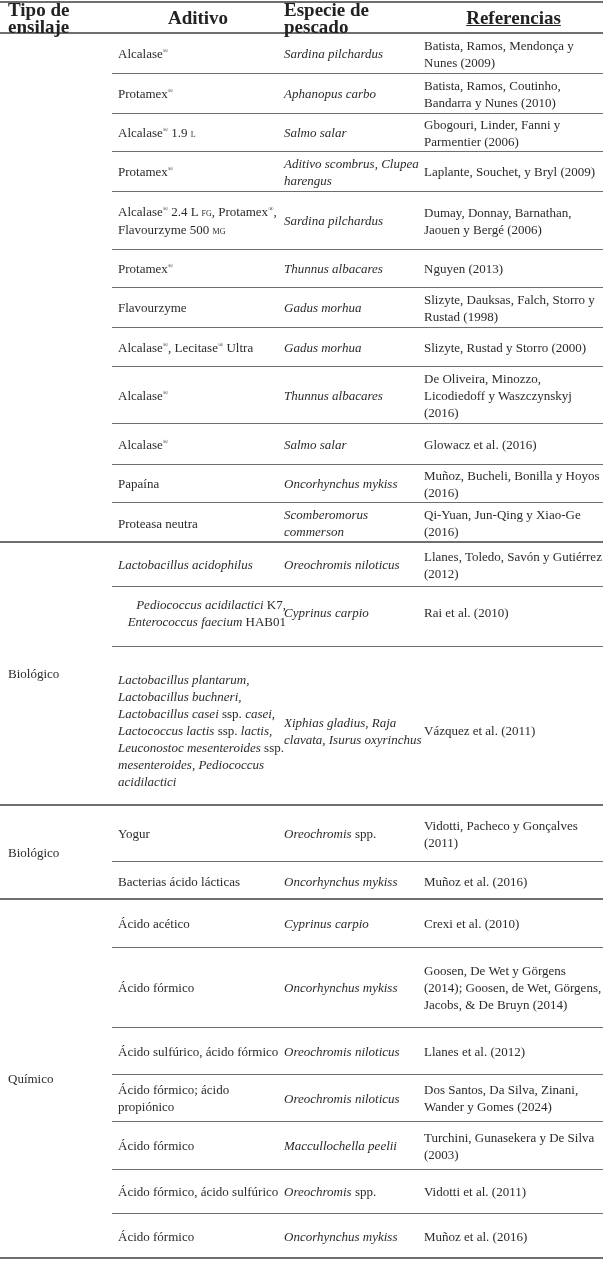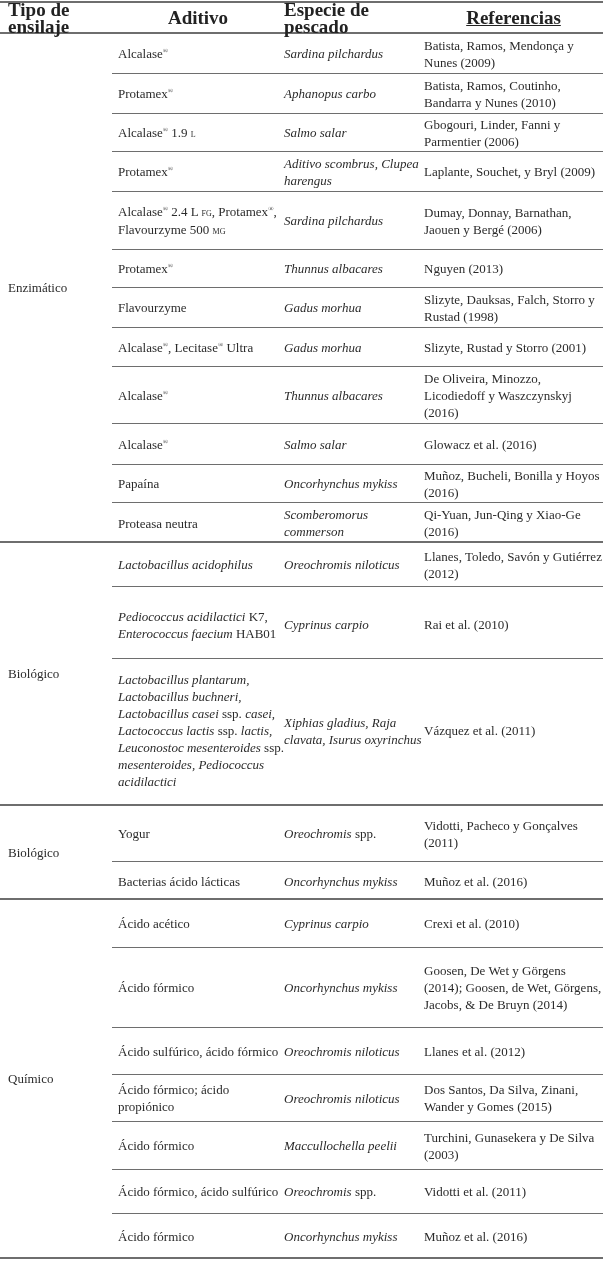--- a/index.html
+++ b/index.html
@@ -94,21 +94,20 @@
 <div class="tbl">
   <div class="rule-top"></div>
   <div class="header">
     <div class="hcell c1">Tipo de ensilaje</div>
     <div class="hcell c2">Aditivo</div>
     <div class="hcell c3">Especie de pescado</div>
     <div class="hcell c4">Referencias</div>
   </div>
   <div id="body-groups">
       <div class="group" style="top: 34px; height: 509px;">
-        <div class="group-label">Enzimático</div>
         <div class="row" style="top: 0px; height: 40px;">
           <div class="cell a">
             <span class="inner"><span>Alcalase</span><sup class="reg">®</sup></span>
           </div>
           <div class="cell s">
             <span class="inner"><i>Sardina pilchardus</i></span>
           </div>
           <div class="cell r">
             <span class="inner"><span>Batista, Ramos, Mendonça y Nunes (2009)</span></span>
           </div>
@@ -180,21 +179,21 @@
           </div>
         </div>
         <div class="row" style="top: 294px; height: 39px;">
           <div class="cell a">
             <span class="inner"><span>Alcalase</span><sup class="reg">®</sup><span>, Lecitase</span><sup class="reg">®</sup><span> Ultra</span></span>
           </div>
           <div class="cell s">
             <span class="inner"><i>Gadus morhua</i></span>
           </div>
           <div class="cell r">
-            <span class="inner"><span>Slizyte, Rustad y Storro (2001)</span></span>
+            <span class="inner"><span>Slizyte, Rustad y Storro (2000)</span></span>
           </div>
         </div>
         <div class="row" style="top: 333px; height: 57px;">
           <div class="cell a">
             <span class="inner"><span>Alcalase</span><sup class="reg">®</sup></span>
           </div>
           <div class="cell s">
             <span class="inner"><i>Thunnus albacares</i></span>
           </div>
           <div class="cell r">
@@ -241,21 +240,21 @@
           <div class="cell a">
             <span class="inner"><i>Lactobacillus acidophilus</i></span>
           </div>
           <div class="cell s">
             <span class="inner"><i>Oreochromis niloticus</i></span>
           </div>
           <div class="cell r">
             <span class="inner"><span>Llanes, Toledo, Savón y Gutiérrez (2012)</span></span>
           </div>
         </div>
-        <div class="row" style="top: 48px; height: 68px;">
+        <div class="row" style="top: 36px; height: 68px; text-align: right;">
           <div class="cell a">
             <span class="inner"><i>Pediococcus acidilactici</i><span> K7, </span><i>Enterococcus faecium</i><span> HAB01</span></span>
           </div>
           <div class="cell s">
             <span class="inner"><i>Cyprinus carpio</i></span>
           </div>
           <div class="cell r">
             <span class="inner"><span>Rai et al. (2010)</span></span>
           </div>
         </div>
@@ -332,21 +331,21 @@
           </div>
         </div>
         <div class="row" style="top: 175px; height: 47px;">
           <div class="cell a">
             <span class="inner"><span>Ácido fórmico; ácido propiónico</span></span>
           </div>
           <div class="cell s">
             <span class="inner"><i>Oreochromis niloticus</i></span>
           </div>
           <div class="cell r">
-            <span class="inner"><span>Dos Santos, Da Silva, Zinani, Wander y Gomes (2015)</span></span>
+            <span class="inner"><span>Dos Santos, Da Silva, Zinani, Wander y Gomes (2024)</span></span>
           </div>
         </div>
         <div class="row" style="top: 222px; height: 48px;">
           <div class="cell a">
             <span class="inner"><span>Ácido fórmico</span></span>
           </div>
           <div class="cell s">
             <span class="inner"><i>Maccullochella peelii</i></span>
           </div>
           <div class="cell r">

